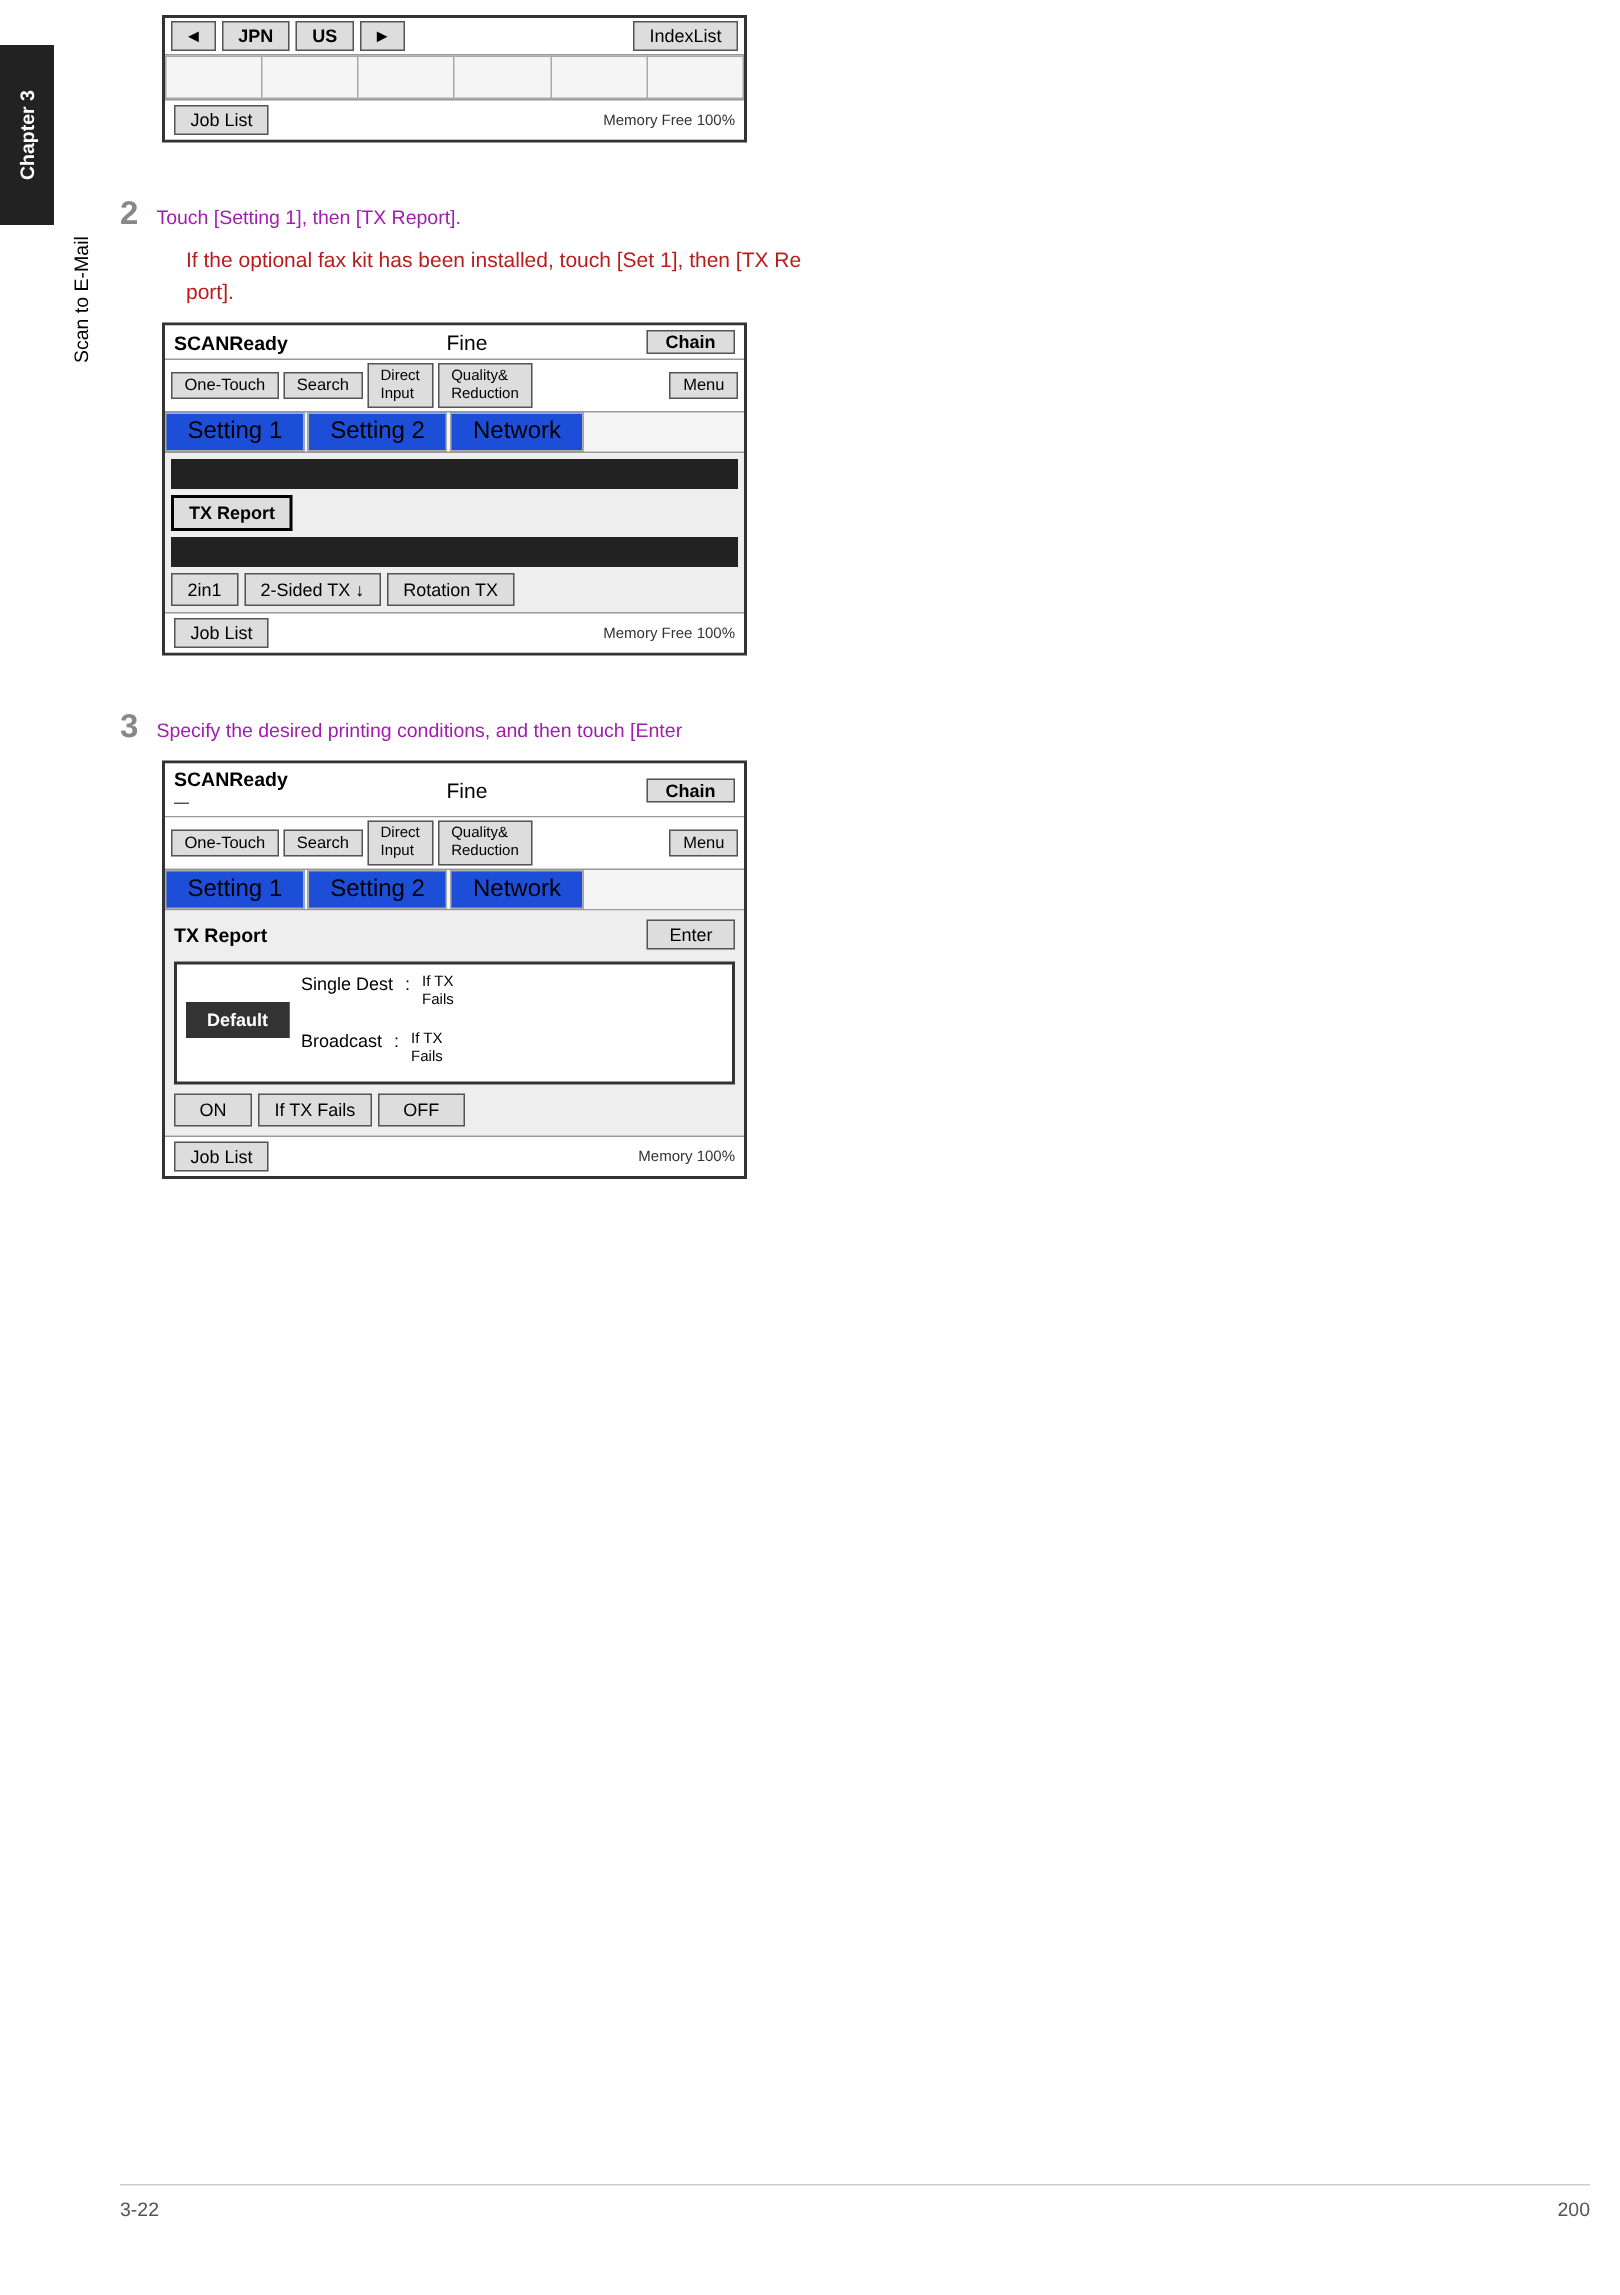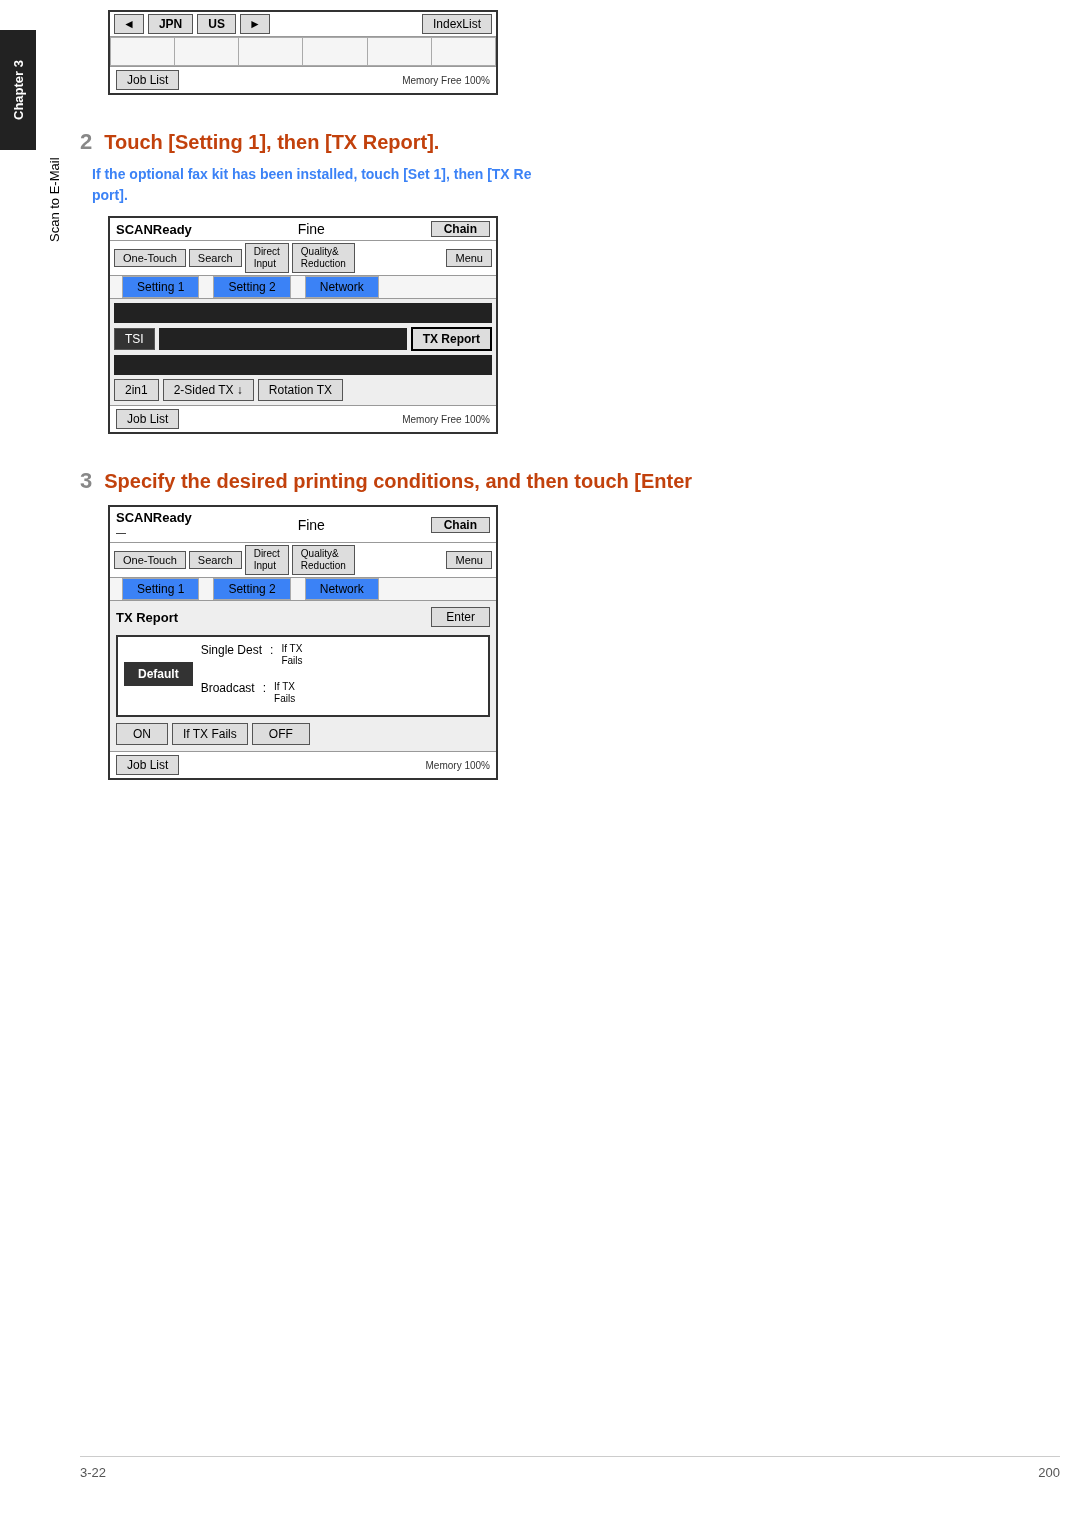--- a/index.html
+++ b/index.html
@@ -58,34 +58,33 @@
     
     .step-number {
       font-size: 22px;
       font-weight: bold;
       color: #888;
       margin-bottom: 4px;
       margin-top: 16px;
     }
 
     .step-text {
-      font-size: 20px;
-      font-weight: bold;
-      color: #c2410c;
+      font-size: 13px;
+      font-weight: normal;
+      color: #a21caf;
       margin-bottom: 6px;
       margin-left: 28px;
     }
 
     .step-sub {
       font-size: 14px;
-      color: #3b82f6;
-      margin-left: 12px;
+      color: #b91c1c;
+      margin-left: 44px;
       margin-bottom: 10px;
       line-height: 1.5;
-      font-weight: bold;
     }
 
     
     .screen-container {
       margin-left: 28px;
       margin-bottom: 18px;
     }
 
     .screen {
       border: 2px solid #333;
@@ -222,24 +221,23 @@
     }
 
     .scan-tabs {
       display: flex;
       border-bottom: 1px solid #999;
     }
 
     .scan-tab {
       border: 1px solid #aaa;
       padding: 3px 14px;
-      font-size: 12px;
-      background: #3b82f6;
+      font-size: 16px;
+      background: #1d4ed8;
       margin-right: 2px;
-      margin-left: 12px;
     }
 
     .scan-content {
       background: #eee;
       padding: 4px;
       min-height: 100px;
     }
 
     .scan-row {
       display: flex;
@@ -447,24 +445,20 @@
         <div class="scan-tab">Setting 1</div>
         <div class="scan-tab">Setting 2</div>
         <div class="scan-tab">Network</div>
       </div>
 
       <div class="scan-content">
 
         <div style="background:#222; height:20px; margin-bottom:4px;"></div>
 
         <div class="scan-row">
-          <div style="display:flex; align-items:center; gap:4px; flex:1;">
-            <div class="feature-btn dark">TSI</div>
-            <div style="background:#222; flex:1; height:22px;"></div>
-          </div>
           <div class="feature-btn highlight">TX Report</div>
         </div>
 
         <div style="background:#222; height:20px; margin-bottom:4px;"></div>
 
         <div class="bottom-row">
           <div class="feature-btn">2in1</div>
           <div class="feature-btn">2-Sided TX ↓</div>
           <div class="feature-btn">Rotation TX</div>
         </div>

